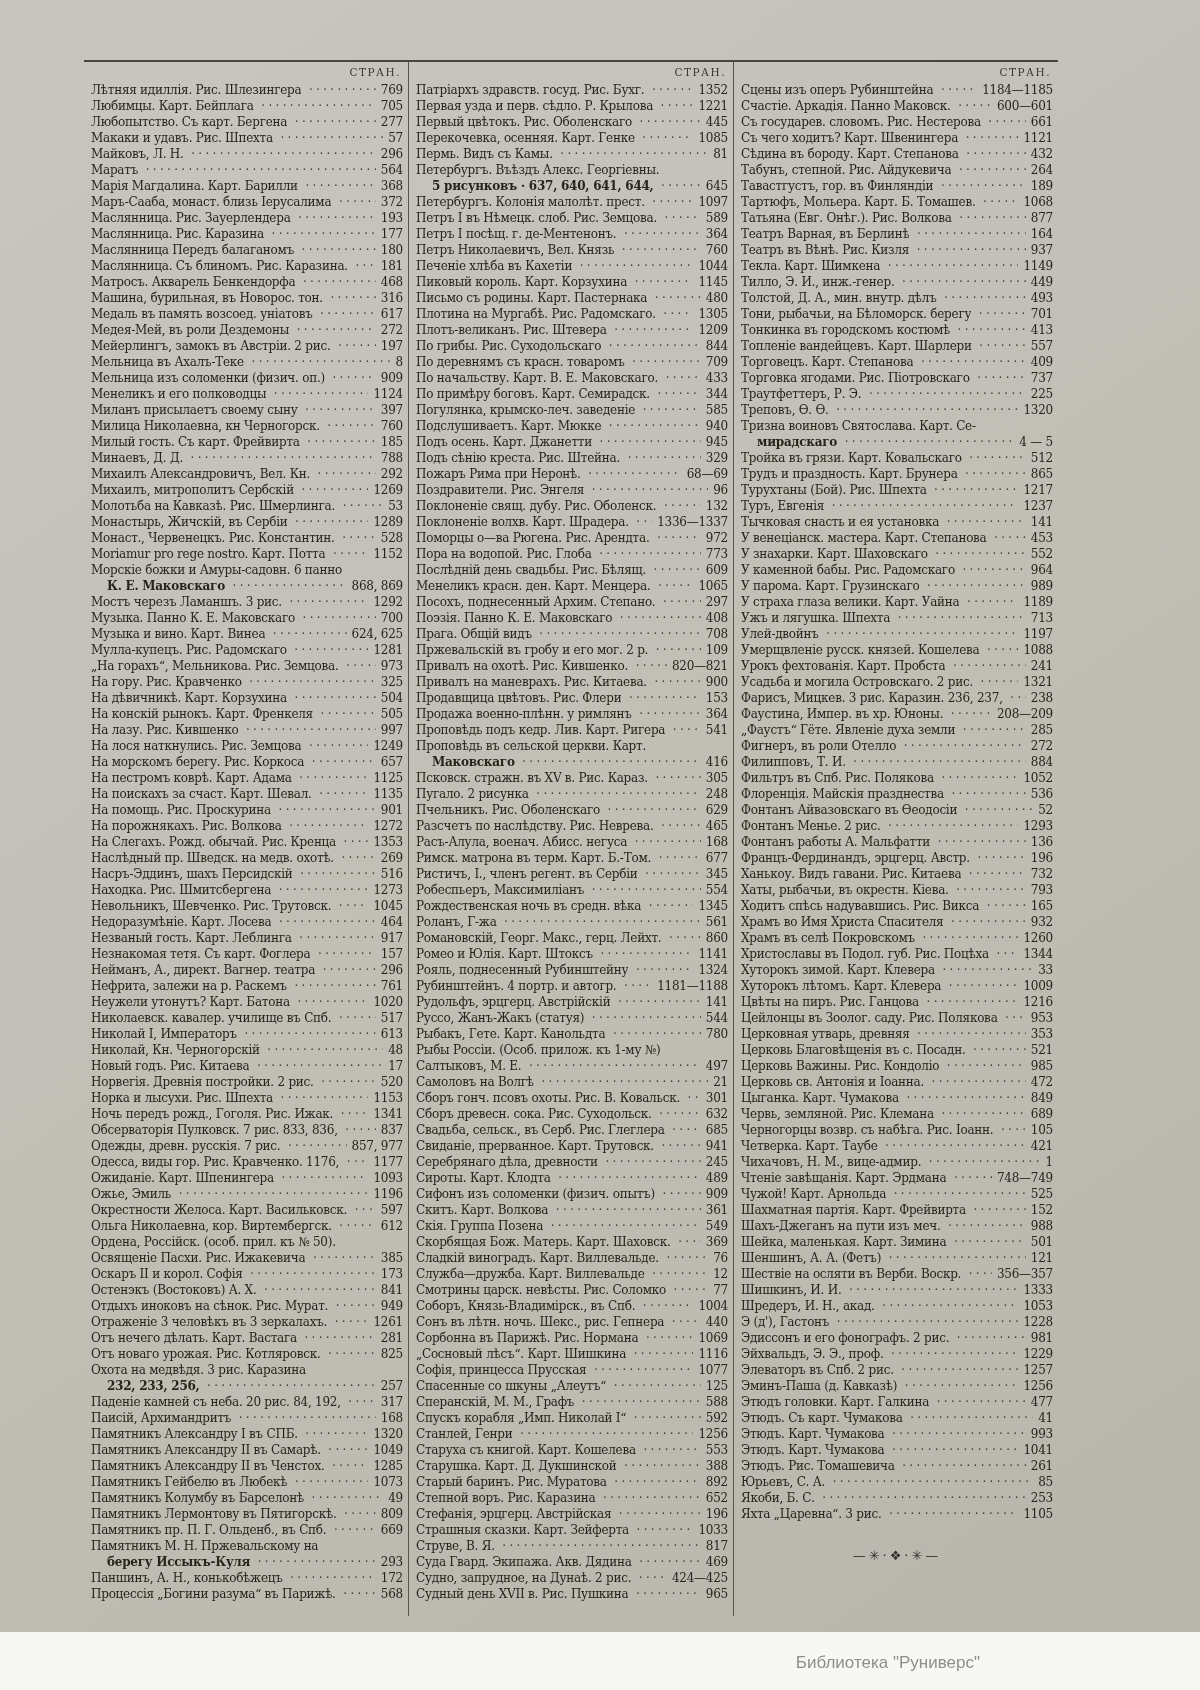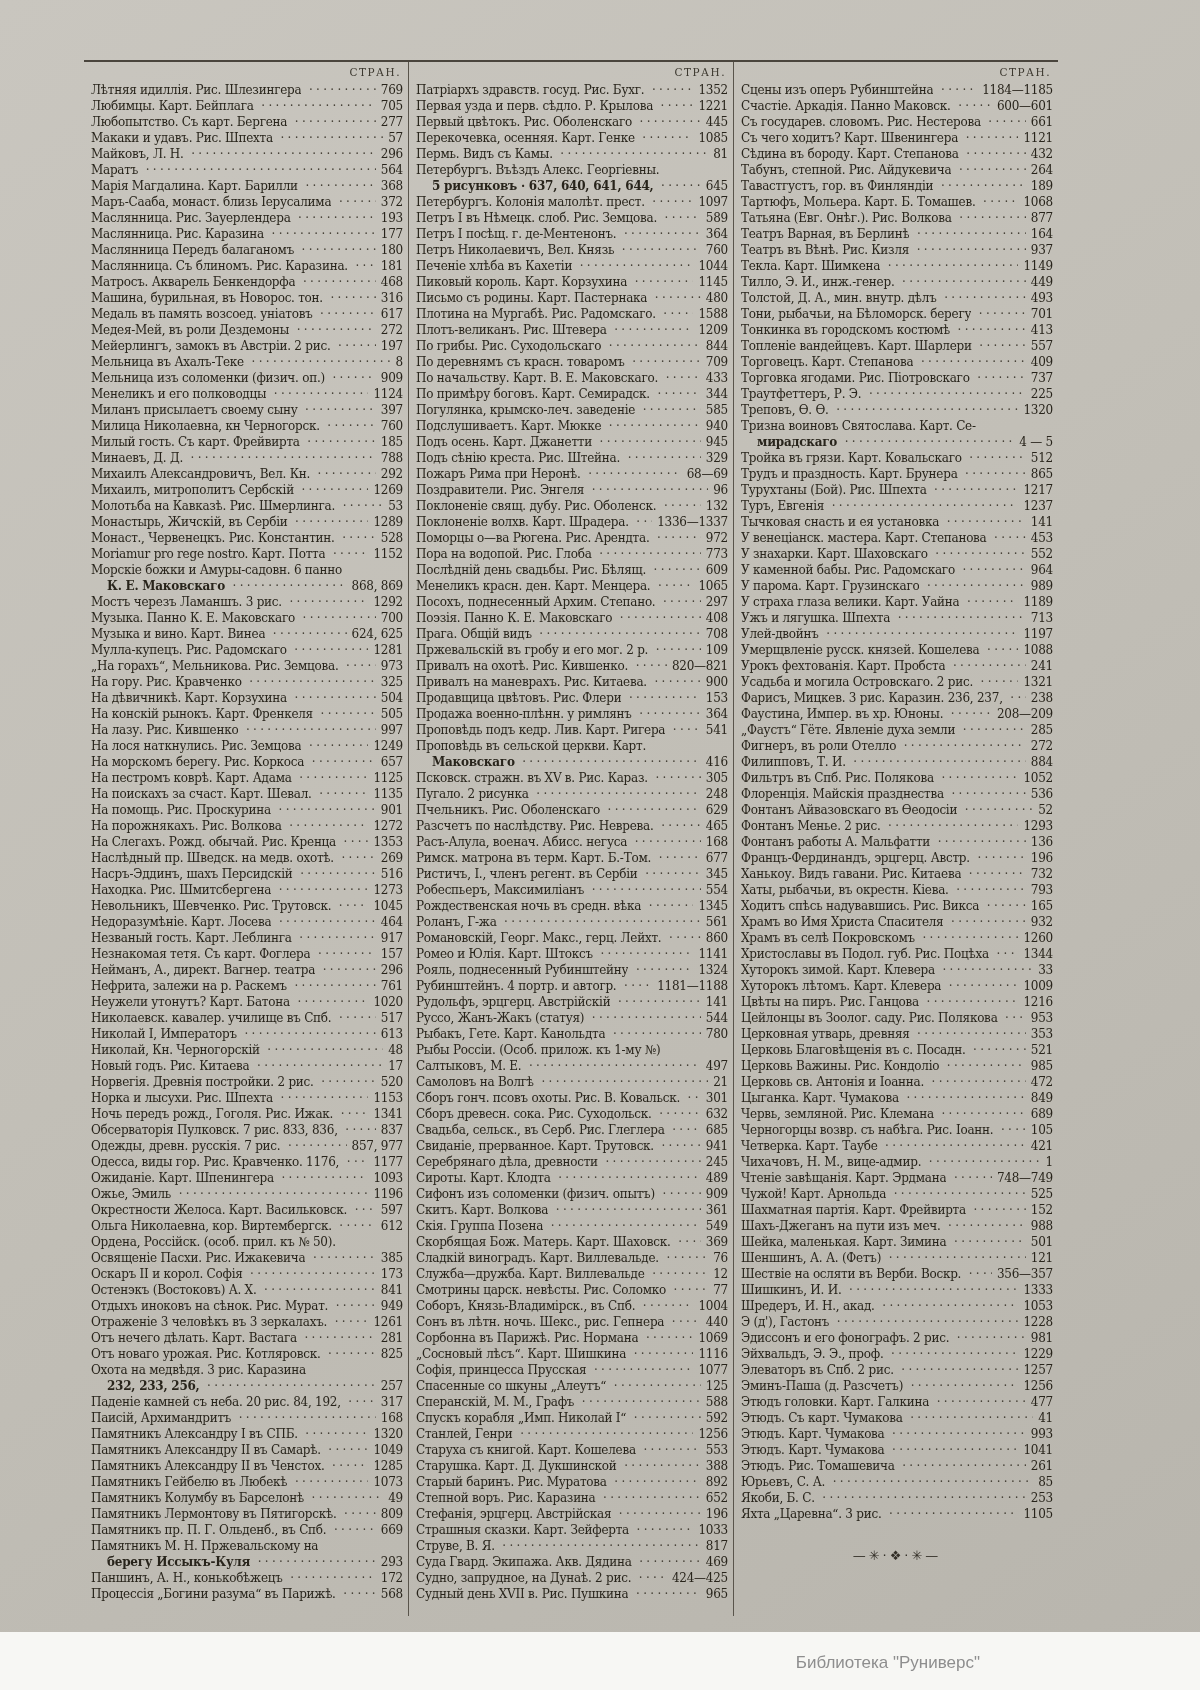--- a/index.html
+++ b/index.html
@@ -616,21 +616,21 @@
             <span class="p">1145</span>
           </div>
           <div class="entry">
             <span class="t">Письмо съ родины. Карт. Пастернака</span>
             <span class="leader">&nbsp;·&nbsp;·&nbsp;·&nbsp;·&nbsp;·&nbsp;·&nbsp;·&nbsp;·&nbsp;·&nbsp;·&nbsp;·&nbsp;·&nbsp;·&nbsp;·&nbsp;·&nbsp;·&nbsp;·&nbsp;·&nbsp;·&nbsp;·&nbsp;·&nbsp;·&nbsp;·&nbsp;·&nbsp;·&nbsp;·&nbsp;·&nbsp;·&nbsp;·&nbsp;·&nbsp;·&nbsp;·&nbsp;·&nbsp;·&nbsp;·&nbsp;·&nbsp;·&nbsp;·&nbsp;·&nbsp;·</span>
             <span class="p">480</span>
           </div>
           <div class="entry">
             <span class="t">Плотина на Мургабѣ. Рис. Радомскаго.</span>
             <span class="leader">&nbsp;·&nbsp;·&nbsp;·&nbsp;·&nbsp;·&nbsp;·&nbsp;·&nbsp;·&nbsp;·&nbsp;·&nbsp;·&nbsp;·&nbsp;·&nbsp;·&nbsp;·&nbsp;·&nbsp;·&nbsp;·&nbsp;·&nbsp;·&nbsp;·&nbsp;·&nbsp;·&nbsp;·&nbsp;·&nbsp;·&nbsp;·&nbsp;·&nbsp;·&nbsp;·&nbsp;·&nbsp;·&nbsp;·&nbsp;·&nbsp;·&nbsp;·&nbsp;·&nbsp;·&nbsp;·&nbsp;·</span>
-            <span class="p">1588</span>
+            <span class="p">1305</span>
           </div>
           <div class="entry">
             <span class="t">Плотъ-великанъ. Рис. Штевера</span>
             <span class="leader">&nbsp;·&nbsp;·&nbsp;·&nbsp;·&nbsp;·&nbsp;·&nbsp;·&nbsp;·&nbsp;·&nbsp;·&nbsp;·&nbsp;·&nbsp;·&nbsp;·&nbsp;·&nbsp;·&nbsp;·&nbsp;·&nbsp;·&nbsp;·&nbsp;·&nbsp;·&nbsp;·&nbsp;·&nbsp;·&nbsp;·&nbsp;·&nbsp;·&nbsp;·&nbsp;·&nbsp;·&nbsp;·&nbsp;·&nbsp;·&nbsp;·&nbsp;·&nbsp;·&nbsp;·&nbsp;·&nbsp;·</span>
             <span class="p">1209</span>
           </div>
           <div class="entry">
             <span class="t">По грибы. Рис. Суходольскаго</span>
             <span class="leader">&nbsp;·&nbsp;·&nbsp;·&nbsp;·&nbsp;·&nbsp;·&nbsp;·&nbsp;·&nbsp;·&nbsp;·&nbsp;·&nbsp;·&nbsp;·&nbsp;·&nbsp;·&nbsp;·&nbsp;·&nbsp;·&nbsp;·&nbsp;·&nbsp;·&nbsp;·&nbsp;·&nbsp;·&nbsp;·&nbsp;·&nbsp;·&nbsp;·&nbsp;·&nbsp;·&nbsp;·&nbsp;·&nbsp;·&nbsp;·&nbsp;·&nbsp;·&nbsp;·&nbsp;·&nbsp;·&nbsp;·</span>
             <span class="p">844</span>
@@ -1423,21 +1423,21 @@
             <span class="t">Эйхвальдъ, Э. Э., проф.</span>
             <span class="leader">&nbsp;·&nbsp;·&nbsp;·&nbsp;·&nbsp;·&nbsp;·&nbsp;·&nbsp;·&nbsp;·&nbsp;·&nbsp;·&nbsp;·&nbsp;·&nbsp;·&nbsp;·&nbsp;·&nbsp;·&nbsp;·&nbsp;·&nbsp;·&nbsp;·&nbsp;·&nbsp;·&nbsp;·&nbsp;·&nbsp;·&nbsp;·&nbsp;·&nbsp;·&nbsp;·&nbsp;·&nbsp;·&nbsp;·&nbsp;·&nbsp;·&nbsp;·&nbsp;·&nbsp;·&nbsp;·&nbsp;·</span>
             <span class="p">1229</span>
           </div>
           <div class="entry">
             <span class="t">Элеваторъ въ Спб. 2 рис.</span>
             <span class="leader">&nbsp;·&nbsp;·&nbsp;·&nbsp;·&nbsp;·&nbsp;·&nbsp;·&nbsp;·&nbsp;·&nbsp;·&nbsp;·&nbsp;·&nbsp;·&nbsp;·&nbsp;·&nbsp;·&nbsp;·&nbsp;·&nbsp;·&nbsp;·&nbsp;·&nbsp;·&nbsp;·&nbsp;·&nbsp;·&nbsp;·&nbsp;·&nbsp;·&nbsp;·&nbsp;·&nbsp;·&nbsp;·&nbsp;·&nbsp;·&nbsp;·&nbsp;·&nbsp;·&nbsp;·&nbsp;·&nbsp;·</span>
             <span class="p">1257</span>
           </div>
           <div class="entry">
-            <span class="t">Эминъ-Паша (д. Разсчетъ)</span>
+            <span class="t">Эминъ-Паша (д. Кавказѣ)</span>
             <span class="leader">&nbsp;·&nbsp;·&nbsp;·&nbsp;·&nbsp;·&nbsp;·&nbsp;·&nbsp;·&nbsp;·&nbsp;·&nbsp;·&nbsp;·&nbsp;·&nbsp;·&nbsp;·&nbsp;·&nbsp;·&nbsp;·&nbsp;·&nbsp;·&nbsp;·&nbsp;·&nbsp;·&nbsp;·&nbsp;·&nbsp;·&nbsp;·&nbsp;·&nbsp;·&nbsp;·&nbsp;·&nbsp;·&nbsp;·&nbsp;·&nbsp;·&nbsp;·&nbsp;·&nbsp;·&nbsp;·&nbsp;·</span>
             <span class="p">1256</span>
           </div>
           <div class="entry">
             <span class="t">Этюдъ головки. Карт. Галкина</span>
             <span class="leader">&nbsp;·&nbsp;·&nbsp;·&nbsp;·&nbsp;·&nbsp;·&nbsp;·&nbsp;·&nbsp;·&nbsp;·&nbsp;·&nbsp;·&nbsp;·&nbsp;·&nbsp;·&nbsp;·&nbsp;·&nbsp;·&nbsp;·&nbsp;·&nbsp;·&nbsp;·&nbsp;·&nbsp;·&nbsp;·&nbsp;·&nbsp;·&nbsp;·&nbsp;·&nbsp;·&nbsp;·&nbsp;·&nbsp;·&nbsp;·&nbsp;·&nbsp;·&nbsp;·&nbsp;·&nbsp;·&nbsp;·</span>
             <span class="p">477</span>
           </div>
           <div class="entry">
             <span class="t">Этюдъ. Съ карт. Чумакова</span>

